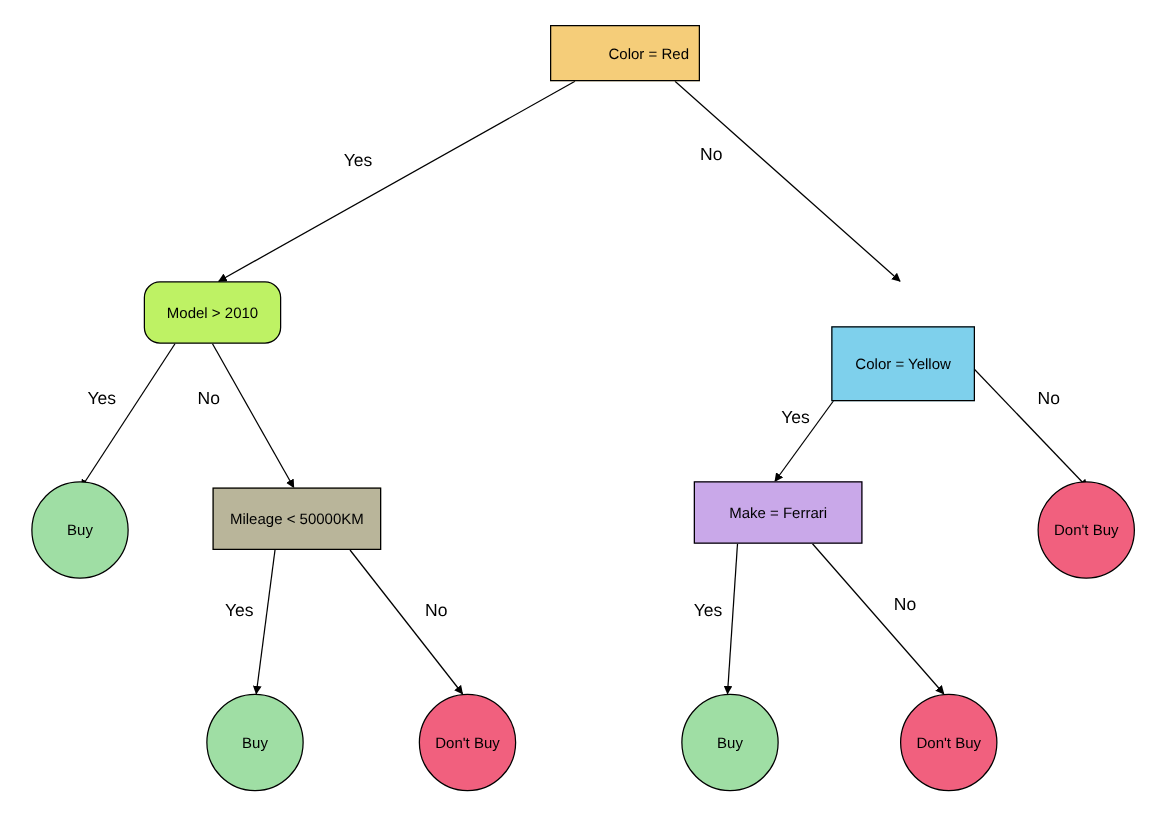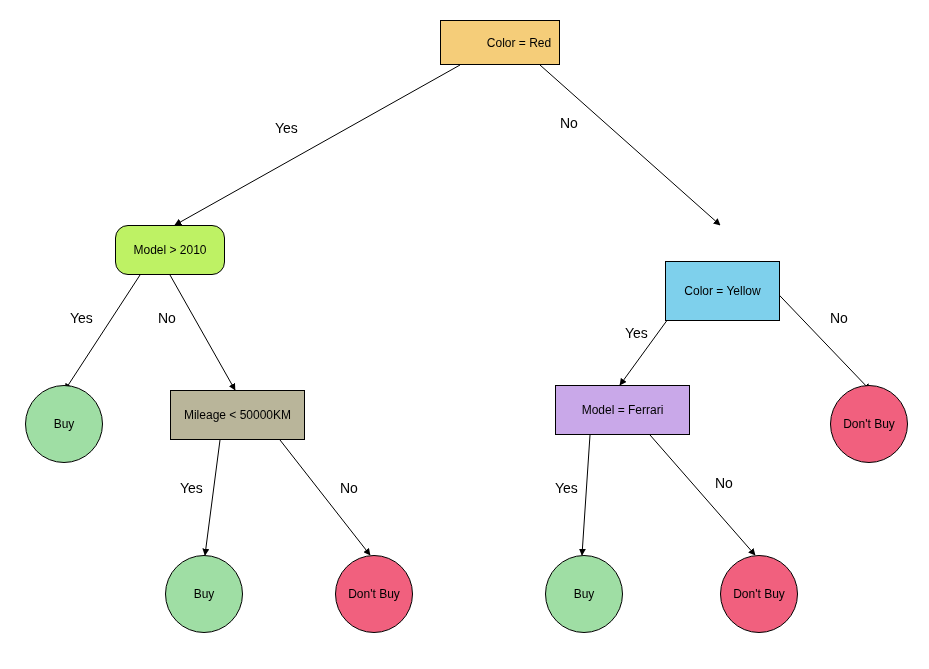--- a/index.html
+++ b/index.html
@@ -87,21 +87,21 @@
 
 <div class="node-rect" style="left:665px; top:225px; width:115px; height:60px; background:#7ed0ec;margin-top:36px;">
   <span>Color = Yellow</span>
 </div>
 
 <div class="node-rect" style="left:170px; top:390px; width:135px; height:50px; background:#b9b59a;">
   <span>Mileage &lt; 50000KM</span>
 </div>
 
 <div class="node-rect" style="left:555px; top:385px; width:135px; height:50px; background:#c9a8e9;">
-  <span>Model = Ferrari</span>
+  <span>Make = Ferrari</span>
 </div>
 
 <div class="node-circle" style="left:25px; top:385px; width:78px; height:78px; background:#9fdea4;">
   <span>Buy</span>
 </div>
 
 <div class="node-circle" style="left:830px; top:385px; width:78px; height:78px; background:#f1607e;">
   <span>Don't Buy</span>
 </div>
 

